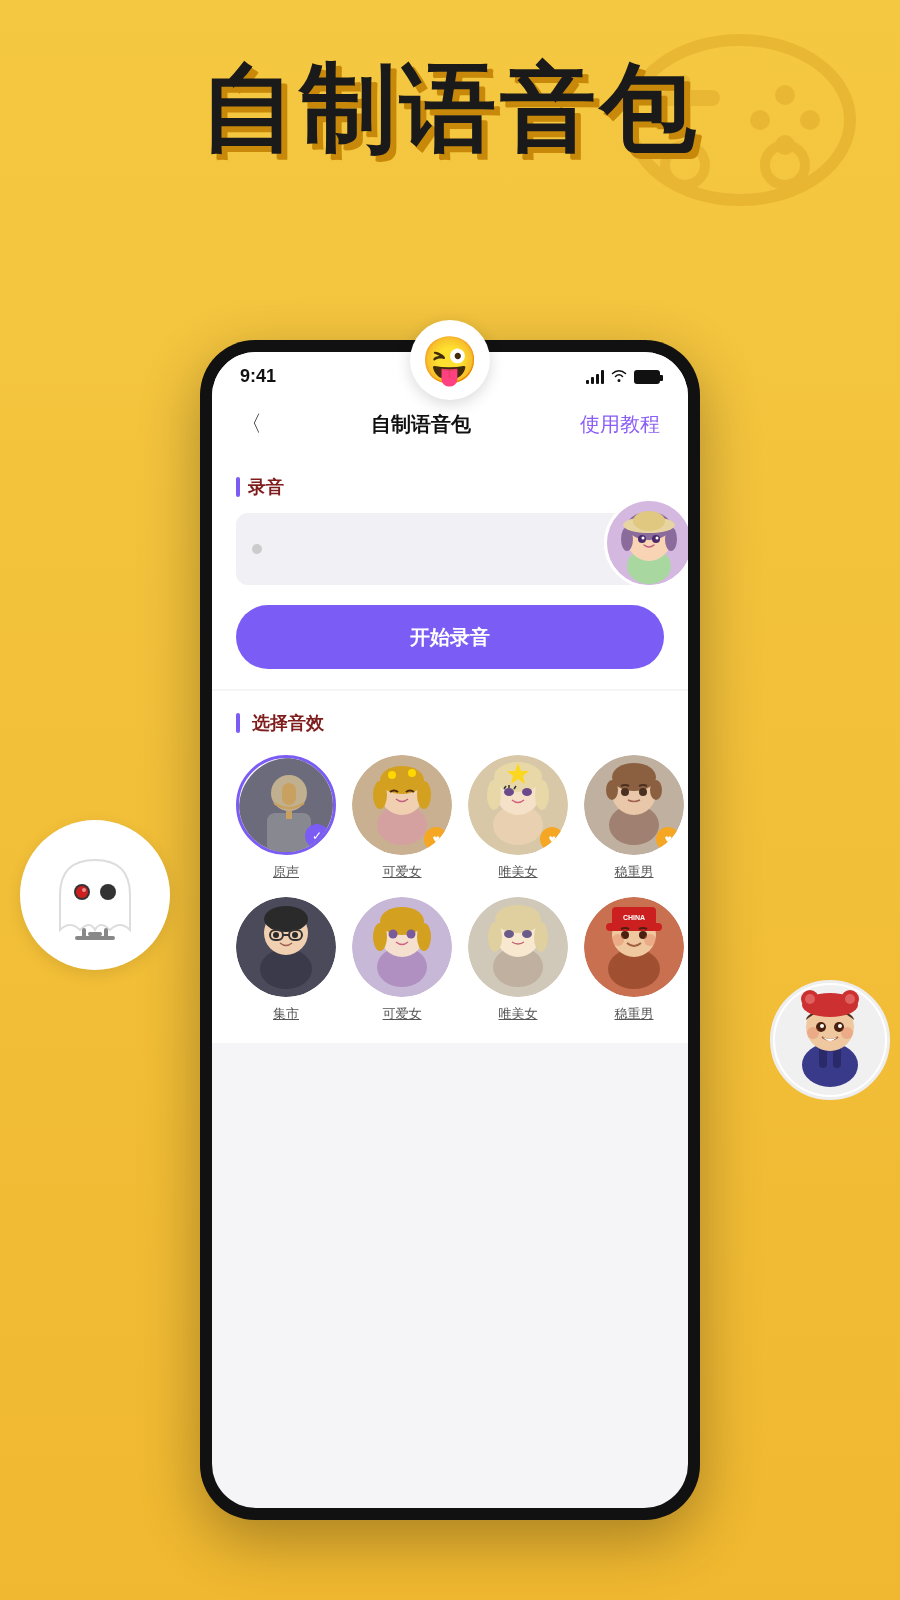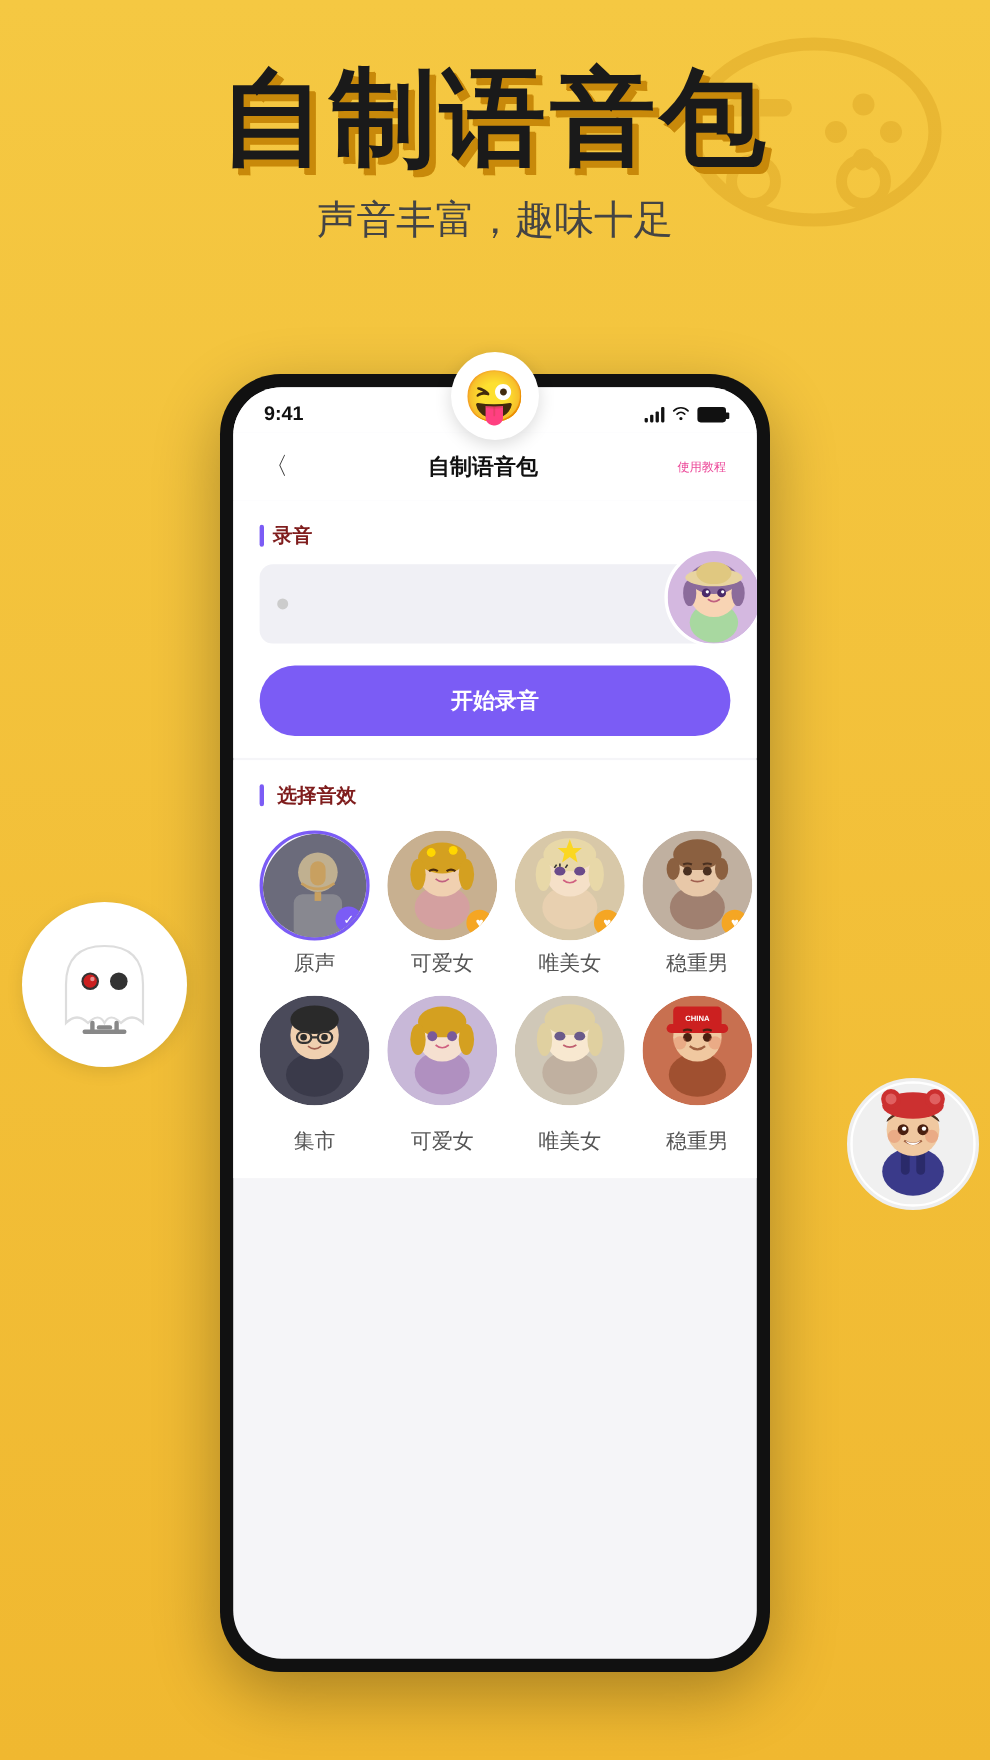--- a/index.html
+++ b/index.html
@@ -150,22 +150,22 @@
       cursor: pointer;
     }
 
     .nav-title {
       font-size: 20px;
       font-weight: 600;
       color: #111;
     }
 
     .nav-action {
-      font-size: 11px;
-      color: #ec4899;
+      font-size: 20px;
+      color: #8b5cf6;
     }
 
     
     .content-area {
       background: white;
       padding: 20px 24px;
     }
 
     
     .section-label {
@@ -336,23 +336,24 @@
       background: #F5A623;
       border-radius: 50%;
       display: flex;
       align-items: center;
       justify-content: center;
       font-size: 12px;
       color: white;
     }
 
     .effect-name {
-      font-size: 19px;
+      font-size: 13px;
       color: #555;
       text-align: center;
+      text-decoration: underline;
     }
 
     
     .floating-emoji {
       position: absolute;
       top: 320px;
       left: 50%;
       transform: translateX(-50%);
       width: 80px;
       height: 80px;
@@ -405,21 +406,21 @@
       display: grid;
       grid-template-columns: repeat(4, 1fr);
       gap: 16px;
       margin-top: 10px;
     }
 
     .effect-item-partial {
       display: flex;
       flex-direction: column;
       align-items: center;
-      gap: 20px;
+      gap: 8px;
     }
 
     
     .controller-svg {
       position: absolute;
       top: 20px;
       right: 30px;
       opacity: 0.25;
       z-index: 1;
     }
@@ -439,21 +440,20 @@
       <circle cx="200" cy="100" r="10" fill="#c8890a"></circle>
       <circle cx="175" cy="125" r="10" fill="#c8890a"></circle>
       <circle cx="150" cy="100" r="10" fill="#c8890a"></circle>
       <circle cx="75" cy="145" r="20" fill="none" stroke="#c8890a" stroke-width="10"></circle>
       <circle cx="175" cy="145" r="20" fill="none" stroke="#c8890a" stroke-width="10"></circle>
     </svg>
   </div>
 
   <div class="title-section">
     <div class="main-title">自制语音包</div>
-    <div class="sub-title">声音丰富，趣味十足</div>
   </div>
 
   <div class="floating-emoji">
     <span>😜</span>
   </div>
 
   <div class="phone-mockup">
     <div class="phone-screen">
 
       <div class="status-bar">

